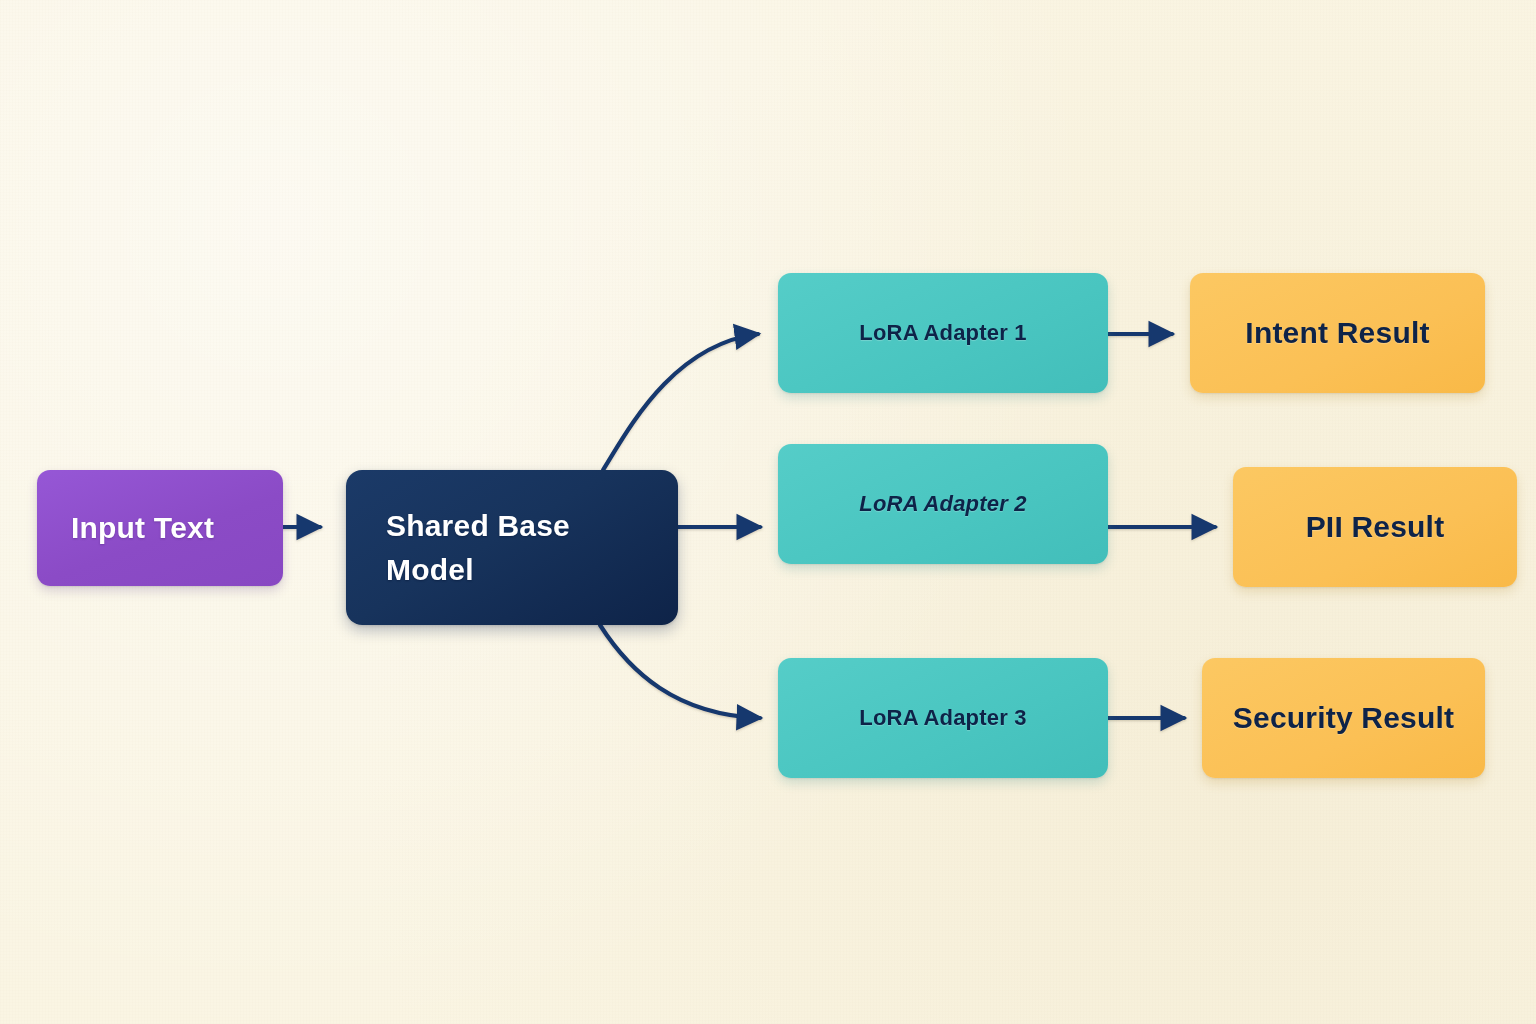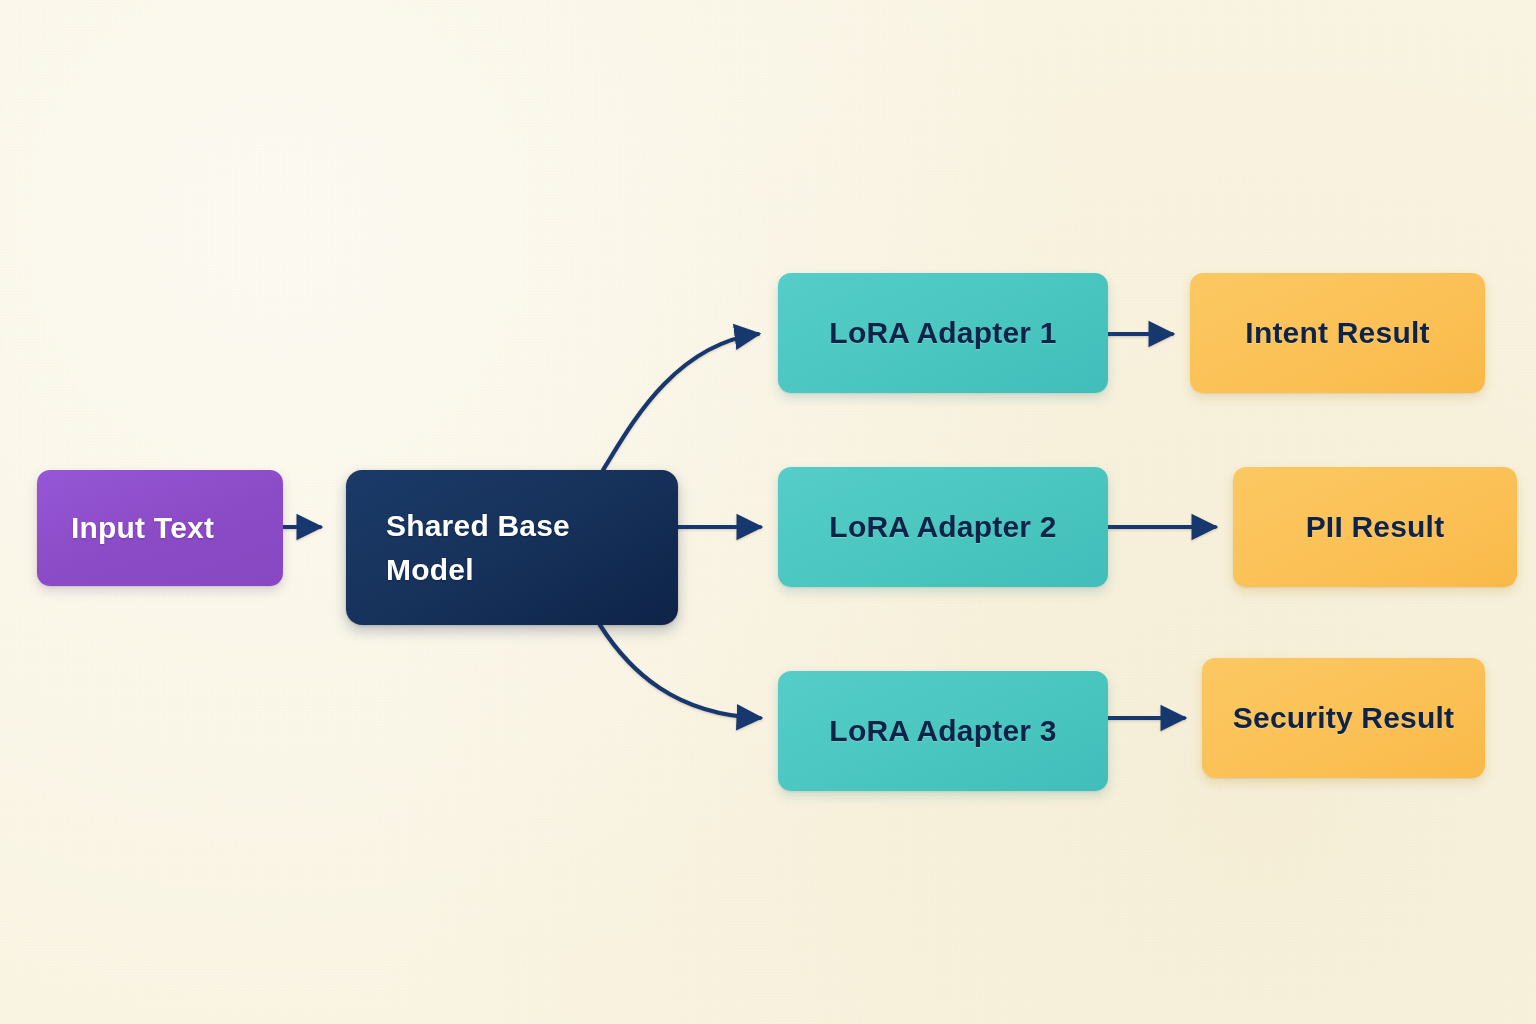--- a/index.html
+++ b/index.html
@@ -100,27 +100,27 @@
     left: 778px;
     width: 330px;
     height: 120px;
     background: linear-gradient(155deg, #55CDC8 0%, #49C5C0 60%, #42BEBA 100%);
     border-radius: 13px;
     box-shadow: 0 5px 11px rgba(60,140,140,0.22), 0 1px 2px rgba(0,0,0,0.08);
     justify-content: center;
   }
   .node-adapter .label {
     color: #0E2348;
-    font-size: 30px;
+    font-size: 22px;
     font-weight: 600;
     text-shadow: 0 1px 1px rgba(255,255,255,0.22);
   }
   .adapter-1 { top: 273px; }
-  .adapter-2 { top: 467px; }
-  .adapter-3 { top: 658px; margin-top: 13px; }
+  .adapter-2 { top: 444px; font-style: italic; }
+  .adapter-3 { top: 658px; }
 
   
   .node-result {
     height: 120px;
     background: linear-gradient(155deg, #FCC862 0%, #FBC055 60%, #F9B947 100%);
     border-radius: 13px;
     box-shadow: 0 5px 11px rgba(180,140,50,0.22), 0 1px 2px rgba(0,0,0,0.08);
     justify-content: center;
   }
   .node-result .label {

